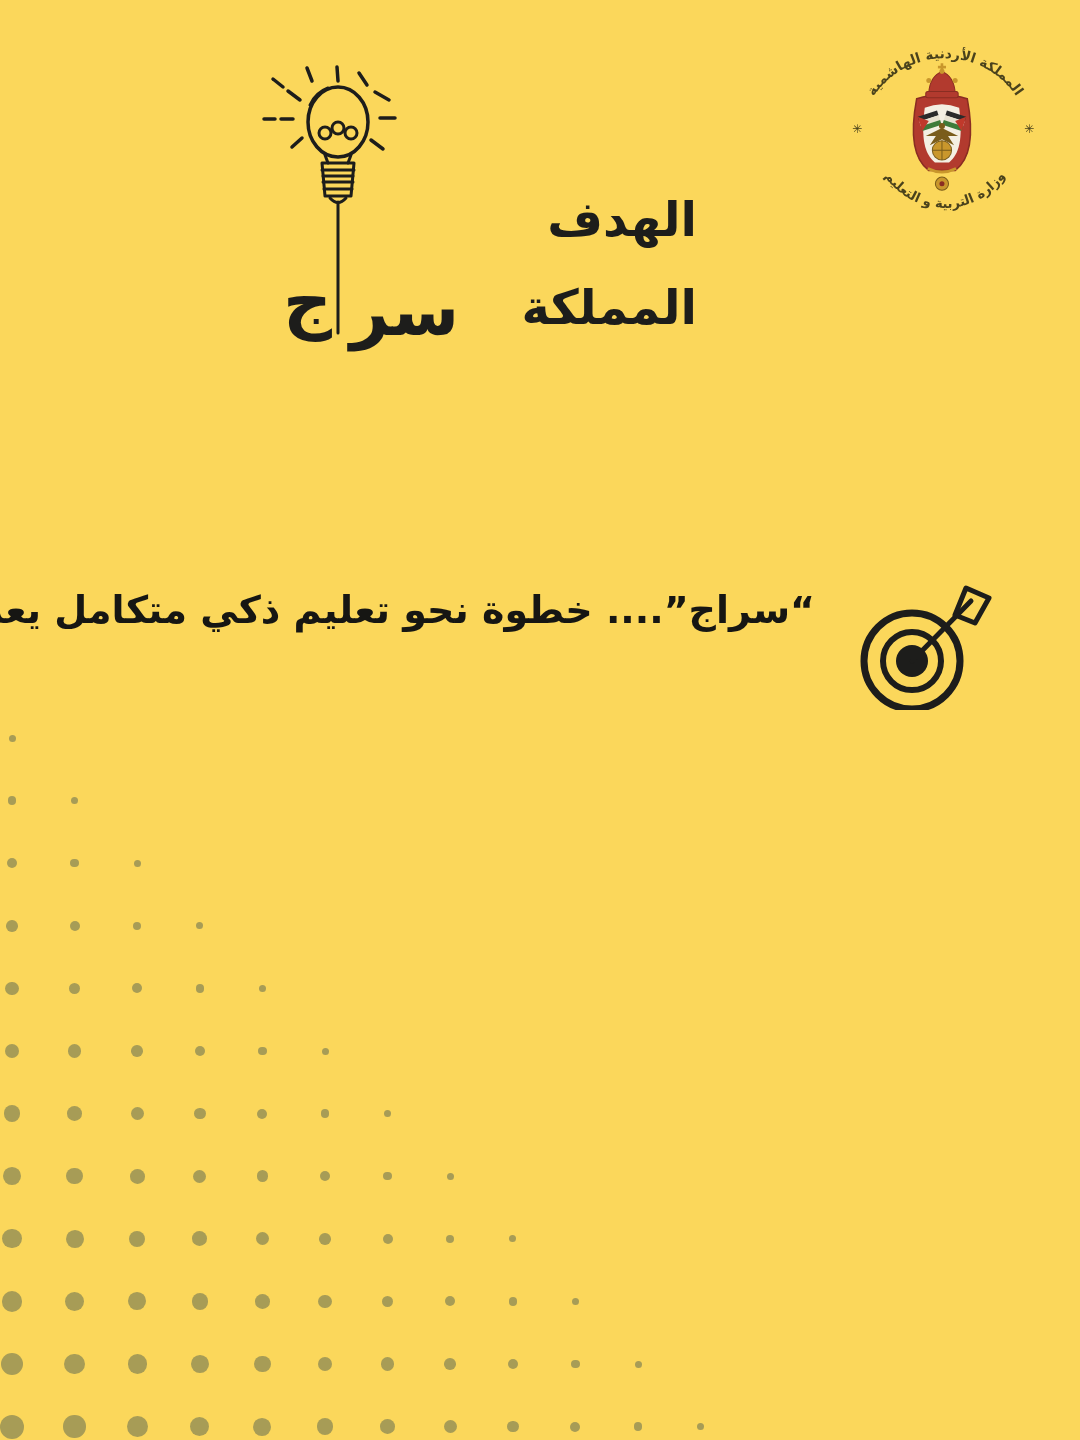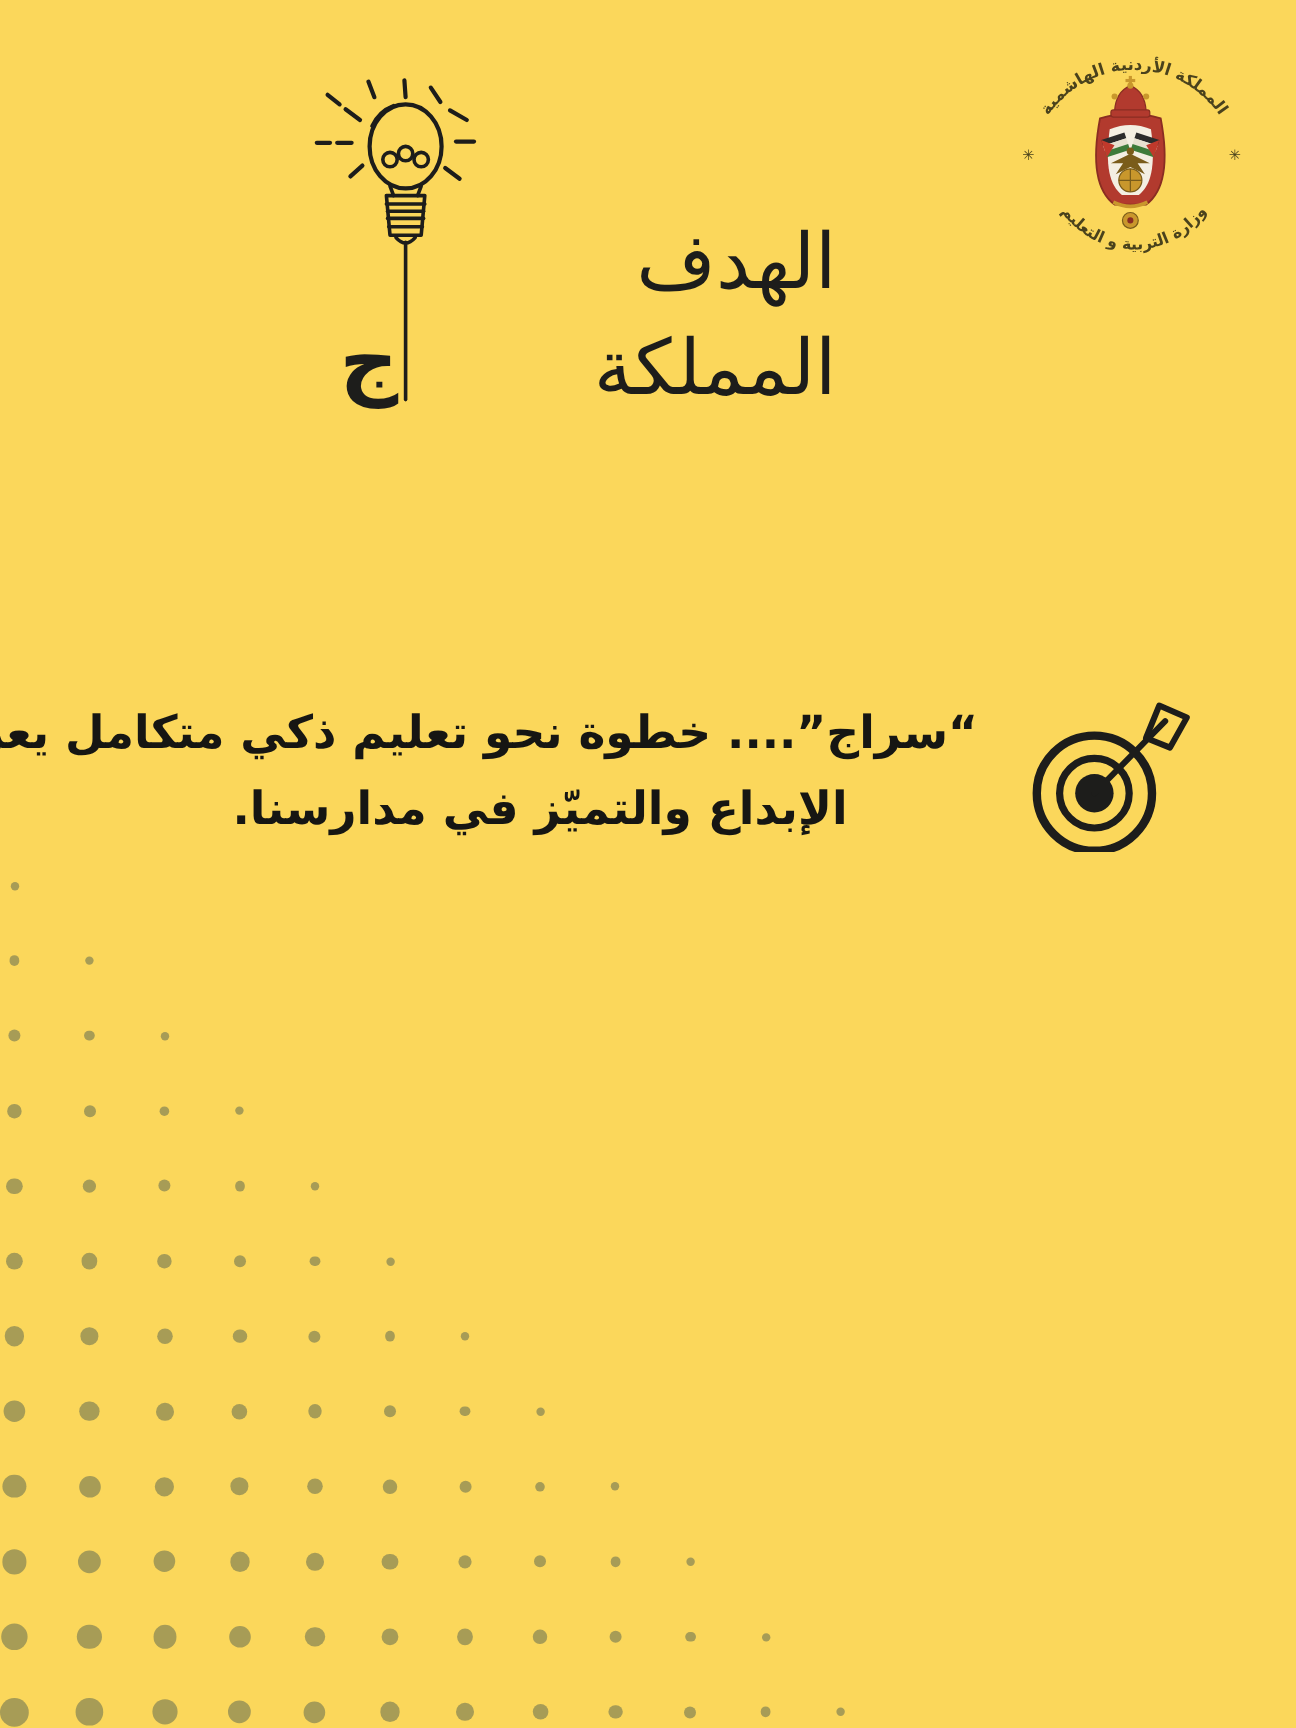--- a/index.html
+++ b/index.html
@@ -37,23 +37,23 @@
     color: #1D1D1B;
   }
 
   
   .page-title {
     position: absolute;
     top: 175px;
     right: 383px;
     direction: rtl;
     text-align: right;
-    font-size: 64px;
+    font-size: 48px;
     line-height: 88px;
-    font-weight: normal;
+    font-weight: bold;
     letter-spacing: 0;
     color: #1D1D1B;
     white-space: nowrap;
   }
 
   
   .emblem-svg {
     position: absolute;
     left: 843px; top: 40px;
     width: 204px; height: 172px;
@@ -128,20 +128,21 @@
         <path d="M67,115 H99"></path>
         <path d="M68,121 H98"></path>
         <path d="M68,127 H98"></path>
         <path d="M69,134 H97"></path>
         <path d="M75,143 Q83,152 91,143"></path>
       </g>
 
       <path d="M83,147 V278" stroke-width="3"></path>
     </g>
   </svg>
+  <span class="logo-sr" lang="ar" dir="rtl">سر</span>
   <span class="logo-jeem" lang="ar" dir="rtl">ج</span>
 
   <div class="page-title" lang="ar">
     <div>الهدف</div>
     <div>المملكة</div>
   </div>
 
   <svg class="emblem-svg" viewBox="0 0 200 170" aria-hidden="false">
     <defs>
       <path id="arc-top" d="M 15,103 A 85 85 0 0 1 185,103"></path>
@@ -195,21 +196,20 @@
 
     <g>
       <path d="M83,127 Q97,134 111,127" stroke="#C9972C" stroke-width="3" fill="none"></path>
       <circle cx="97" cy="142" r="6.5" fill="#C9972C" stroke="#7A5C1A"></circle>
       <circle cx="97" cy="142" r="2.5" fill="#8A2D22"></circle>
     </g>
   </svg>
 
   <div class="quote" lang="ar">
     <div>“سراج”.... خطوة نحو تعليم ذكي متكامل يعزز</div>
-    <div>الإبداع والتميّز في مدارسنا.</div>
   </div>
 
   <svg class="target-svg" viewBox="0 0 150 135" aria-hidden="true">
     <g fill="none" stroke="#1D1D1B" stroke-linecap="round" stroke-linejoin="round">
       <circle cx="67" cy="86" r="48" stroke-width="7"></circle>
       <circle cx="67" cy="86" r="29" stroke-width="6"></circle>
       <circle cx="67" cy="86" r="16" fill="#1D1D1B" stroke="none"></circle>
       <path d="M67,86 L126,26" stroke-width="5"></path>
       <path d="M110,40 L121,13 L144,23 L130,48 Z" stroke-width="5"></path>
     </g>

